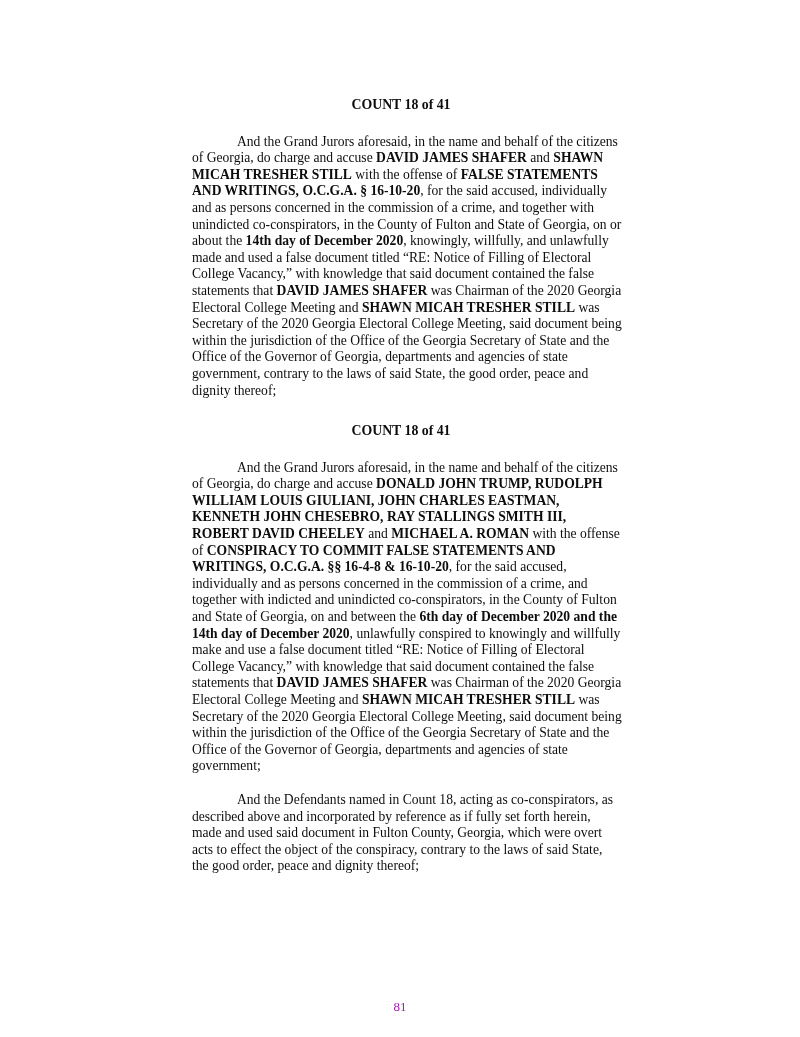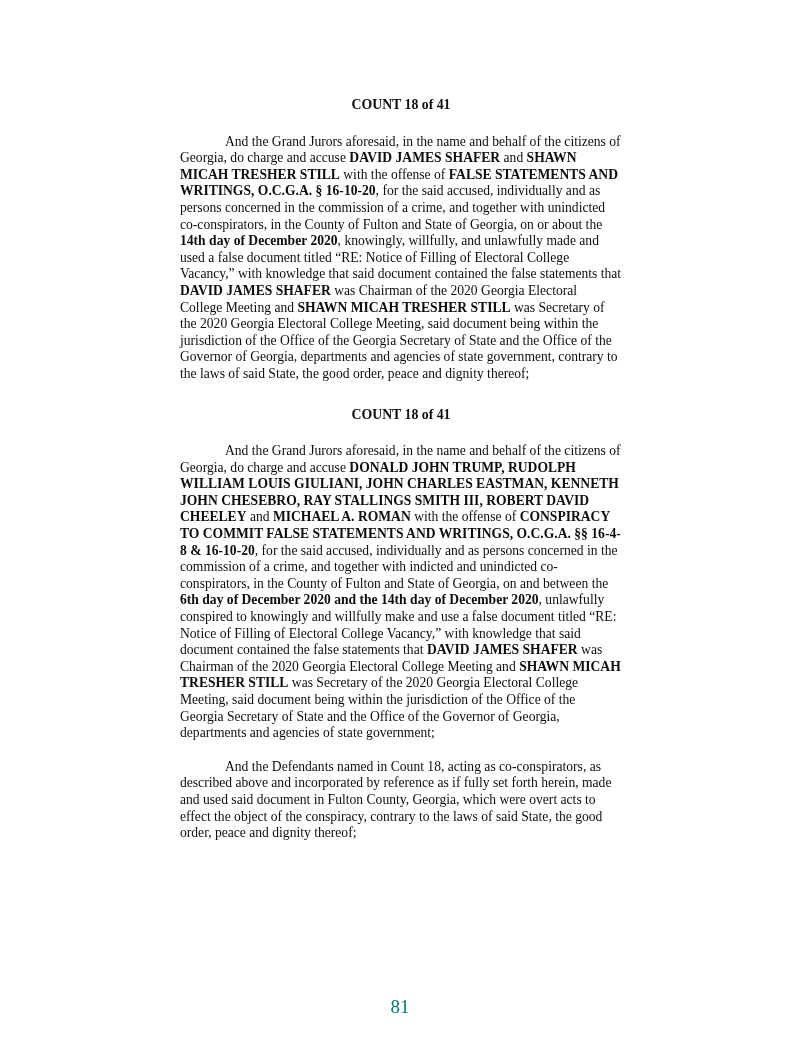--- a/index.html
+++ b/index.html
@@ -24,35 +24,35 @@
   .count-heading {
     font-weight: 700;
     text-align: center;
     font-size: 13.8px;
     margin: 24px 0 20px 0;
   }
   .count-heading.first {
     margin-top: 0;
   }
   .para {
-    margin: 0 0 17px 0;
+    margin: 0 0 17px 12px;
     text-indent: 45px;
     text-align: left;
   }
   .b {
     font-weight: 700;
   }
   .page-footer {
     position: absolute;
     left: 0;
     top: 999px;
     width: 100%;
     text-align: center;
-    font-size: 19px;
-    color: #0f766e;
+    font-size: 13px;
+    color: #a21caf;
   }
 </style>
 </head>
 <body>
 
 <div class="page">
   <main id="doc-body">
       <h2 class="count-heading first">COUNT 18 of 41</h2>
       <p class="para"><span>And the Grand Jurors aforesaid, in the name and behalf of the citizens of Georgia, do charge and accuse </span><span class="b">DAVID JAMES SHAFER</span><span> and </span><span class="b">SHAWN MICAH TRESHER STILL</span><span> with the offense of </span><span class="b">FALSE STATEMENTS AND WRITINGS, O.C.G.A. § 16-10-20</span><span>, for the said accused, individually and as persons concerned in the commission of a crime, and together with unindicted co-conspirators, in the County of Fulton and State of Georgia, on or about the </span><span class="b">14th day of December 2020</span><span>, knowingly, willfully, and unlawfully made and used a false document titled “RE: Notice of Filling of Electoral College Vacancy,” with knowledge that said document contained the false statements that </span><span class="b">DAVID JAMES SHAFER</span><span> was Chairman of the 2020 Georgia Electoral College Meeting and </span><span class="b">SHAWN MICAH TRESHER STILL</span><span> was Secretary of the 2020 Georgia Electoral College Meeting, said document being within the jurisdiction of the Office of the Georgia Secretary of State and the Office of the Governor of Georgia, departments and agencies of state government, contrary to the laws of said State, the good order, peace and dignity thereof;</span></p>
       <h2 class="count-heading">COUNT 18 of 41</h2>

